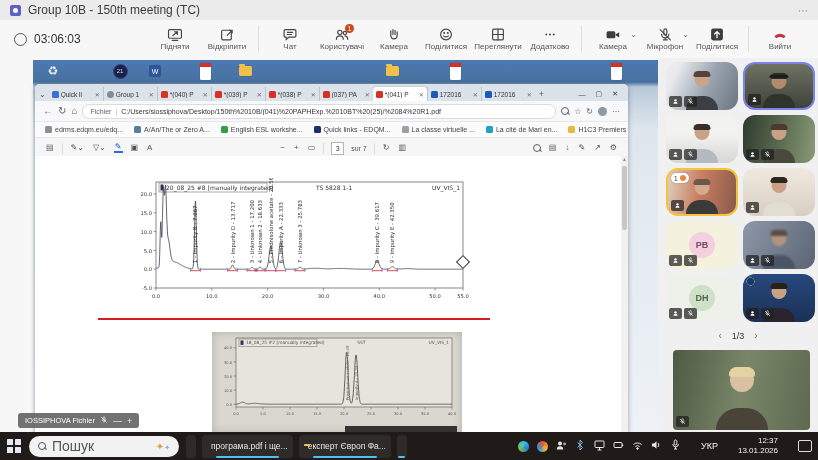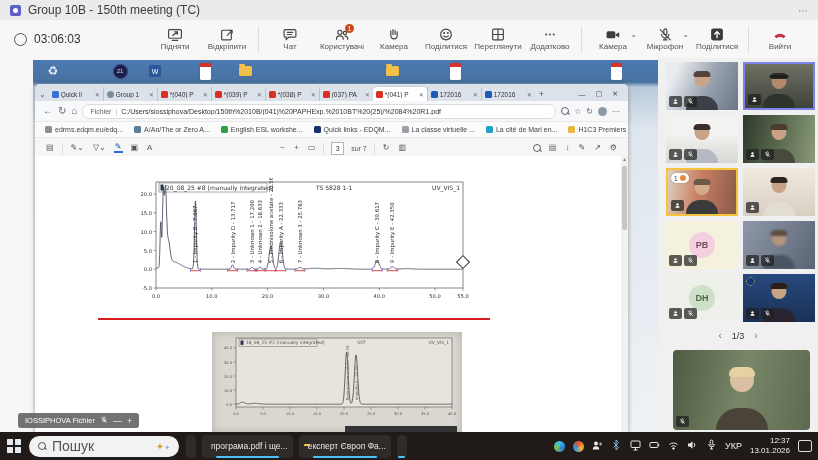--- a/index.html
+++ b/index.html
@@ -70,21 +70,21 @@
   .varrow{position:absolute;right:0;top:0;width:7px;text-align:center;font-size:5px;color:#888}
   .redline{position:absolute;left:63px;top:162px;width:392px;height:2px;background:#d61c1c}
   .diamond{position:absolute;left:423px;top:101px;width:8px;height:8px;background:#fff;border:1.2px solid #333;transform:rotate(45deg)}
   .scan{position:absolute;left:177px;top:176px;width:250px;height:101px;background:#d9d7d0;box-shadow:inset 0 0 10px rgba(0,0,0,.18)}
   .scanbar{position:absolute;left:133px;top:94px;width:112px;height:6px;background:#333}
   .presenter{position:absolute;left:18px;top:355px;height:15px;background:rgba(95,95,95,.88);border-radius:3px;display:flex;align-items:center;gap:5px;padding:0 7px;color:#fff;font-size:7.5px}
   .pz{font-size:9px;color:#eee;cursor:pointer}
   
   .sidebar{position:absolute;left:658px;top:58px;width:160px;height:374px;background:#f0f0f0}
   .tiles{position:absolute;left:8px;top:4px;display:grid;grid-template-columns:72px 72px;grid-auto-rows:48px;gap:5px 5px}
-  .tile{position:relative;border-radius:0;overflow:hidden;background:#999;box-sizing:border-box}
+  .tile{position:relative;border-radius:12px;overflow:hidden;background:#999;box-sizing:border-box}
   .chips{position:absolute;left:3px;bottom:3px;display:flex;gap:2px}
   .chip{width:13px;height:11px;background:rgba(32,32,32,.72);border-radius:2px;display:flex;align-items:center;justify-content:center}
   .person{position:absolute;inset:0}
   .head{position:absolute;left:50%;top:10px;width:15px;height:15px;border-radius:50%;background:var(--skin,#c9a185);transform:translateX(-50%)}
   .head:before{content:"";position:absolute;left:-1px;right:-1px;top:-1.5px;height:45%;border-radius:8px 8px 3px 3px;background:var(--hair,transparent)}
   .torso{position:absolute;left:50%;bottom:0;width:32px;height:14px;border-radius:16px 16px 0 0;background:var(--shirt,#444);transform:translateX(-50%)}
   .p-woman-glasses{background:linear-gradient(115deg,#e9ebee 15%,#9ba5b1 55%,#6b7481);--skin:#c9a489;--hair:#57433a;--shirt:#3c3f46}
   .p-man-headphones{background:linear-gradient(180deg,#6e7263,#3f423a);--skin:#b08a6a;--hair:#2e2a26;--shirt:#2e332c}
   .p-man-headphones .head:after{content:"";position:absolute;left:-2px;right:-2px;top:1px;height:3px;border-radius:3px;background:#1d1d1d}
   .p-woman-office{background:linear-gradient(180deg,#f2f2f0 40%,#d6d6d2);--skin:#c9a185;--hair:#3a2e28;--shirt:#b5bac2}
@@ -120,21 +120,21 @@
   .tb-lbl{color:#e8e8e8;font-size:8.5px;max-width:86px;overflow:hidden;white-space:nowrap;text-overflow:ellipsis}
   .ic-copilot{width:16px;height:16px;border-radius:50%;background:conic-gradient(#e8562c,#f2b52c,#58b947,#2c92e8,#8a4ae8,#e8562c)}
   .ic-edge{width:13px;height:13px;border-radius:50%;background:conic-gradient(from 200deg,#35c1f1,#38b59a,#7cc043,#2b7cd3,#35c1f1)}
   .ic-folder{width:13px;height:10px;background:#eec34f;border-radius:1.5px;position:relative}
   .ic-folder:before{content:"";position:absolute;left:0;top:-2px;width:6px;height:2px;background:#eec34f;border-radius:1px 1px 0 0}
   .ic-color{width:15px;height:15px;border-radius:4px;background:conic-gradient(#e84c8b,#f2b52c,#58b947,#2c92e8,#e84c8b)}
   .ic-teams{width:13px;height:13px;border-radius:3px;background:#5059c9;position:relative}
   .ic-teams:after{content:"";position:absolute;left:4px;top:4px;width:5px;height:5px;border-radius:50%;background:#fff}
   .tbadge{position:absolute;right:-4px;top:-4px;background:#d13438;color:#fff;font-size:5.5px;min-width:9px;height:9px;border-radius:5px;display:flex;align-items:center;justify-content:center;padding:0 1px}
   .iconwrap{position:relative}
-  .tray{margin-left:auto;display:flex;align-items:center;gap:8px}
+  .tray{margin-left:auto;display:flex;align-items:center;gap:20px}
   .traydot{width:11px;height:11px;border-radius:50%}
   .td1{background:conic-gradient(#35c1f1,#2b7cd3,#7cc043,#35c1f1)}
   .td2{background:conic-gradient(#e8562c,#f2b52c,#2c92e8,#e8562c)}
   .lang{color:#f0f0f0;font-size:9px}
   .clock{display:flex;flex-direction:column;align-items:flex-end;color:#f0f0f0;font-size:8px;line-height:1.25}
   .notif{width:12px;height:10px;border:1px solid #ddd;border-radius:2px}
   
   .chart1{position:absolute;left:95px;top:22px}
   svg text{font-family:"DejaVu Sans","Liberation Sans",sans-serif}
 </style>

